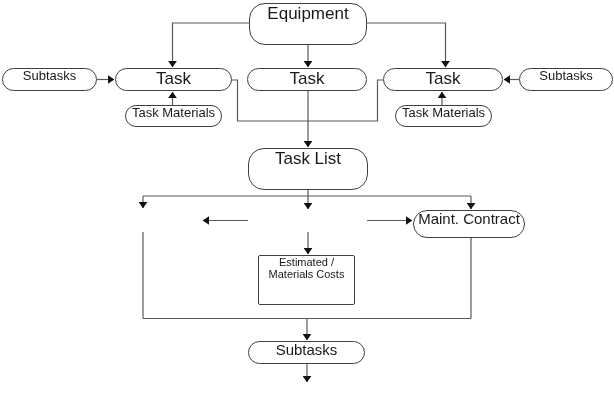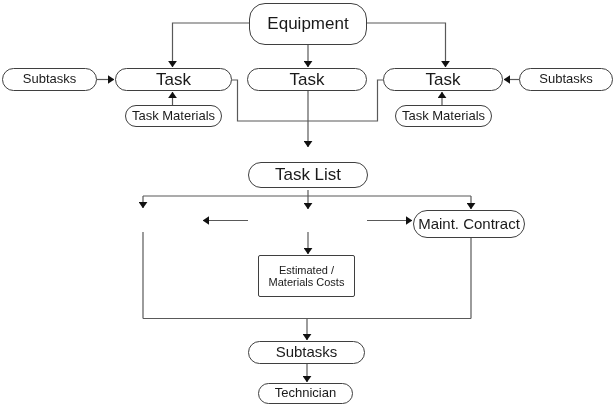--- a/index.html
+++ b/index.html
@@ -32,21 +32,21 @@
   }
   .pill {
     position: absolute;
     box-sizing: border-box;
     background: var(--node-fill, #ffffff);
     border: 1.4px solid var(--node-border, #3f3f3f);
     border-radius: 999px;
     display: flex;
     flex-direction: column;
     align-items: center;
-    justify-content: center;
+    justify-content: flex-start;
     text-align: center;
     color: var(--text, #1a1a1a);
     line-height: 1.12;
     white-space: nowrap;
   }
   .tall { border-radius: 16px; }
   .fs-lg { font-size: 17px; }
   .fs-md { font-size: 15px; }
   .fs-sm { font-size: 13px; }
 </style>
@@ -119,36 +119,33 @@
   </div>
 
   <div class="pill fs-sm" style="left:125px; top:105px; width:97px; height:22px;">
     <span>Task Materials</span>
   </div>
 
   <div class="pill fs-sm" style="left:395px; top:105px; width:97px; height:22px;">
     <span>Task Materials</span>
   </div>
 
-  <div class="pill tall fs-lg" style="left:248px; top:162px; width:120px; height:26px;">
+  <div class="pill tall fs-lg" style="left:248px; top:148px; width:120px; height:42px;">
     <span>Task List</span>
   </div>
 
 
 
   <div class="pill fs-md" style="left:413px; top:210px; width:112px; height:28px;">
     <span>Maint. Contract</span>
   </div>
 
-  <div class="pill tall" style="left:258px; top:255px; width:97px; height:42px; font-size:11px; border-radius:2px;">
+  <div class="pill tall" style="left:258px; top:255px; width:97px; height:50px; font-size:11px; border-radius:2px;">
     <span>Estimated /</span>
     <span>Materials Costs</span>
   </div>
 
   <div class="pill fs-md" style="left:248px; top:341px; width:117px; height:23px;">
     <span>Subtasks</span>
   </div>
 
-  <div class="pill fs-sm" style="left:258px; top:383px; width:95px; height:21px;">
-    <span>Technician</span>
-  </div>
 
 </div>
 
 </body></html>

